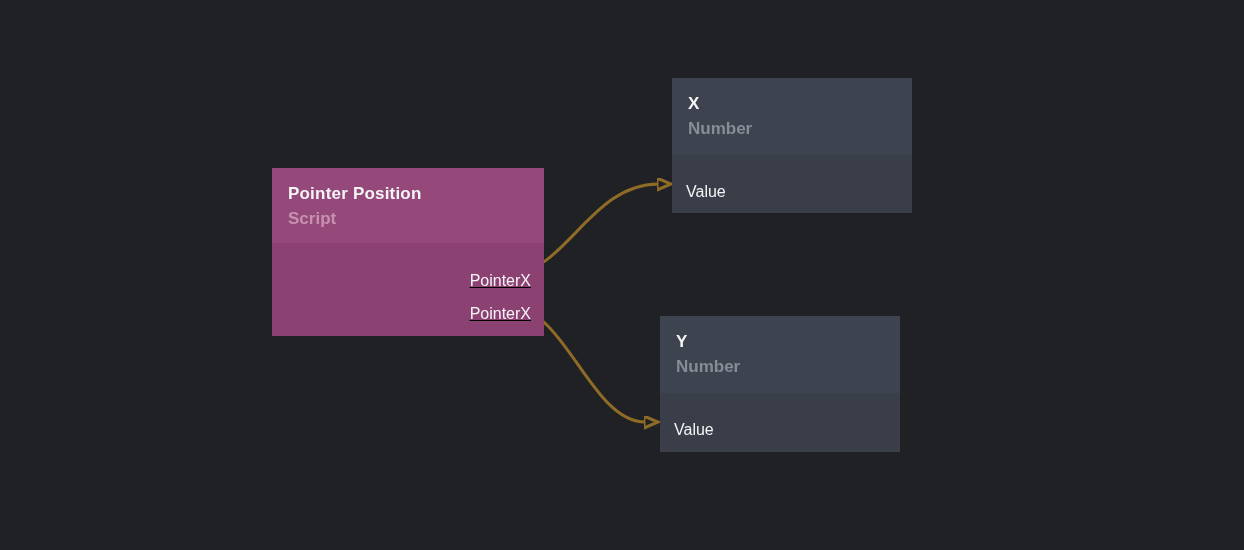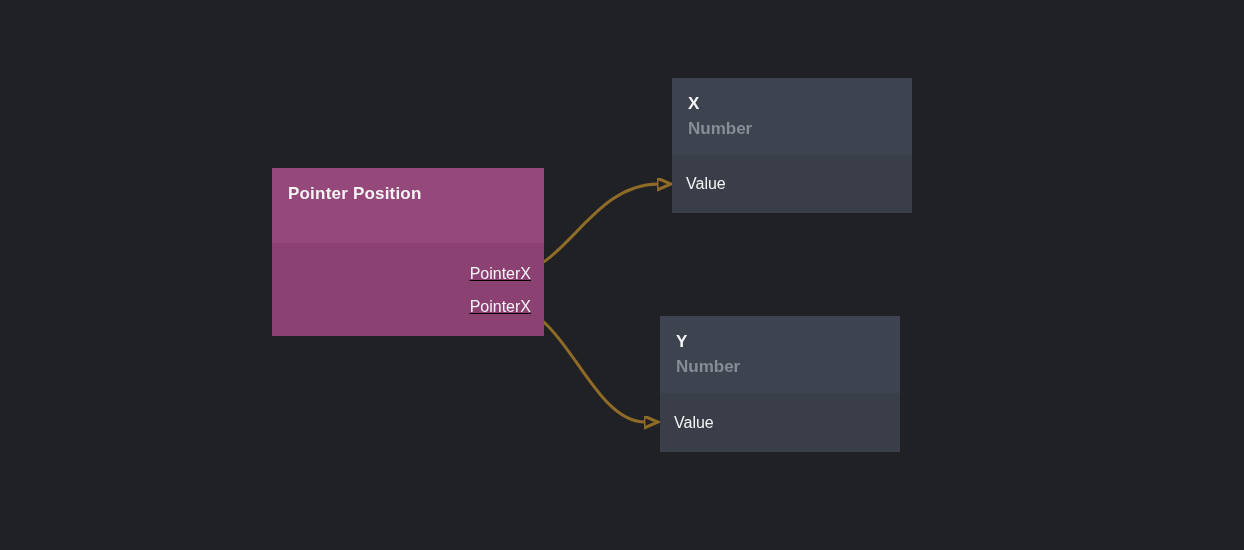--- a/index.html
+++ b/index.html
@@ -24,21 +24,21 @@
   .node{position:absolute;}
   .node-header{padding:13px 16px 0 16px;}
   .node-title{font-size:17px;font-weight:700;color:var(--text);line-height:26px;letter-spacing:.2px;}
   .node-subtitle{font-size:17px;font-weight:700;line-height:24px;}
   .node-pink .node-header{background:var(--pink-header);height:75px;}
   .node-pink .node-body{background:var(--pink-body);text-decoration:underline;}
   .node-pink .node-subtitle{color:var(--pink-muted);}
   .node-dark .node-header{background:var(--dark-header);height:77px;}
   .node-dark .node-body{background:var(--dark-body);}
   .node-dark .node-subtitle{color:var(--dark-muted);}
-  .port-row{height:33px;display:flex;align-items:center;font-size:16px;color:var(--text);}
+  .port-row{height:33px;display:flex;align-items:flex-end;font-size:16px;color:var(--text);}
   .port-row.out{justify-content:flex-end;padding-right:13px;}
   .port-row.in{justify-content:flex-start;padding-left:14px;}
   .pp-node{left:272px;top:168px;width:272px;height:168px;}
   .pp-node .node-body{height:93px;padding-top:14px;}
   .x-node{left:672px;top:78px;width:240px;height:135px;}
   .y-node{left:660px;top:316px;width:240px;height:136px;}
   .node-dark .node-body{height:58px;display:flex;flex-direction:column;justify-content:center;}
   .y-node .node-body{height:59px;}
 </style>
 </head>
@@ -54,20 +54,21 @@
     </defs>
     <path style="pointer-events:stroke" d="M 513 274 C 566 270 592 184 658 184" marker-end="url(#arrow)"></path>
     <path style="pointer-events:stroke" d="M 513 307 C 566 311 592 422 645 422" marker-end="url(#arrow)"></path>
     <circle style="pointer-events:all" cx="512" cy="274" r="8"></circle>
     <circle style="pointer-events:all" cx="512" cy="307" r="8"></circle>
   </svg>
 
   <div class="node node-pink pp-node">
     <div class="node-header">
       <div class="node-title">Pointer Position</div>
+      <div class="node-subtitle">Script</div>
     </div>
     <div class="node-body">
       <div class="port-row out">
         <span>PointerX</span>
       </div>
       <div class="port-row out">
         <span>PointerX</span>
       </div>
     </div>
   </div>

